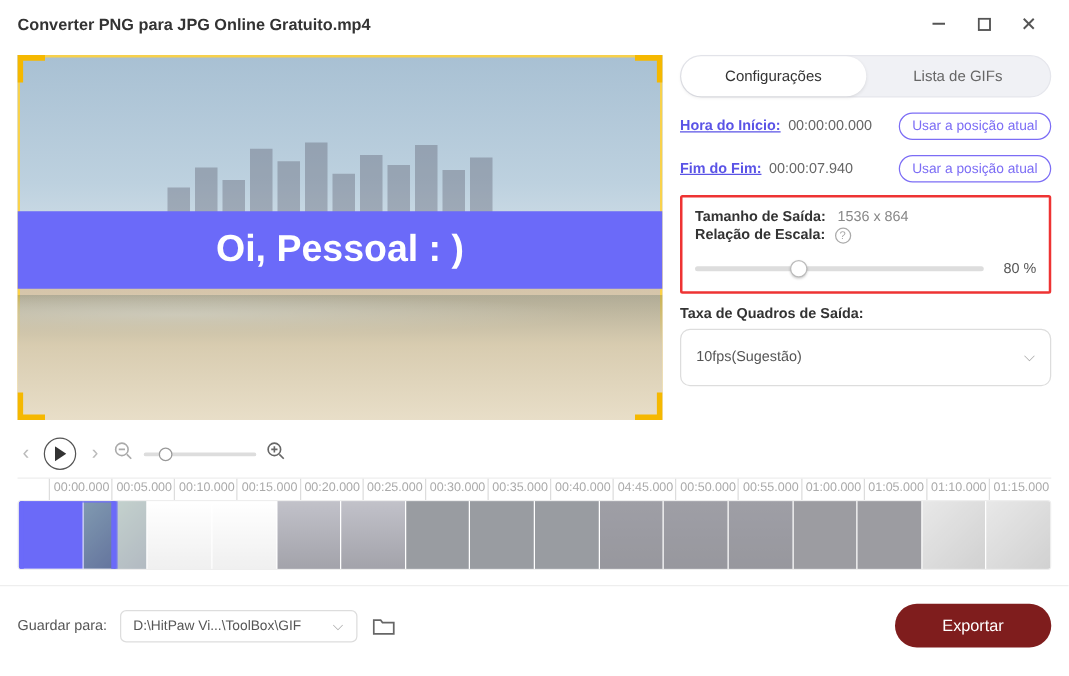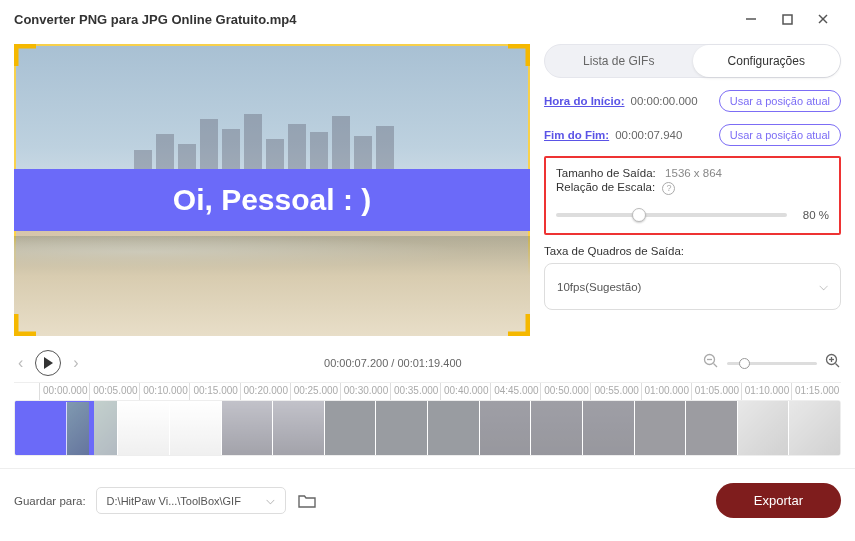--- a/index.html
+++ b/index.html
@@ -31,21 +31,21 @@
 .tab-group { display: flex; background: #f0f1f5; border-radius: 18px; height: 34px; border:1px solid #e5e6ec; }
 .tab { flex: 1; display: flex; align-items: center; justify-content: center; border-radius: 17px; cursor: pointer; font-size: 12px; color: #666; }
 .tab.active { background: #fff; color: #333; box-shadow: 0 1px 3px rgba(0,0,0,.1); }
 
 .row { display: flex; align-items: center; margin-top: 12px; gap: 6px; }
 .label-link { color: #5a53e6; font-weight: 600; text-decoration: underline; cursor: pointer; font-size: 11.5px; }
 .time-val { color: #666; font-size: 11.5px; }
 .btn-outline { margin-left: auto; border: 1px solid #7c6df5; color: #7c6df5; background: #fff; border-radius: 14px; padding: 4px 10px; font-size: 11px; cursor: pointer; }
 
 .red-box { border: 2px solid #e33; border-radius: 2px; padding: 8px 10px 12px; margin-top: 10px; }
-.label-bold { font-weight: 400; font-size: 11.5px; color: #333; }
+.label-bold { font-weight: 700; font-size: 11.5px; color: #333; }
 .val-gray { color: #888; margin-left: 6px; font-size: 11.5px; }
 .help-icon { display:inline-block; width:13px; height:13px; border:1px solid #aaa; border-radius:50%; font-size:9px; text-align:center; line-height:11px; color:#aaa; margin-left:4px; }
 
 .slider-row { display:flex; align-items:center; margin-top:14px; gap:10px; }
 .slider { flex:1; height:4px; background:#ddd; border-radius:2px; position:relative; cursor:pointer; }
 .slider-thumb { position:absolute; top:-5px; width:14px; height:14px; background:#fff; border:1px solid #bbb; border-radius:50%; box-shadow:0 1px 2px rgba(0,0,0,.2); }
 .slider-pct { font-size:11.5px; color:#555; min-width:32px; text-align:right; }
 
 .select-box { border:1px solid #ddd; border-radius:8px; padding:16px 12px; margin-top:6px; display:flex; align-items:center; cursor:pointer; font-size:11.5px; color:#555; }
 .select-box .chev { margin-left:auto; color:#aaa; }
@@ -140,22 +140,22 @@
             <path d="M2 2 L2 22 L22 22"></path>
           </svg></div>
       <div class="corner c-br"><svg viewBox="0 0 24 24">
             <path d="M22 2 L22 22 L2 22"></path>
           </svg></div>
     </div>
   </div>
 
   <div class="settings-pane">
     <div class="tab-group">
+      <div class="tab active">Configurações</div>
       <div class="tab">Lista de GIFs</div>
-      <div class="tab active">Configurações</div>
     </div>
 
     <div class="row">
       <span class="label-link">Hora do Início:</span>
       <span class="time-val">00:00:00.000</span>
       <button class="btn-outline">Usar a posição atual</button>
     </div>
 
     <div class="row">
       <span class="label-link">Fim do Fim:</span>
@@ -193,21 +193,20 @@
 
 <div class="timeline">
   <div class="play-row">
     <span class="nav-btn">‹</span>
     <div class="play-btn">
       <svg width="10" height="12">
           <path d="M1 0 L10 6 L1 12 Z" fill="#333"></path>
         </svg>
     </div>
     <span class="nav-btn">›</span>
-    <div class="time-center">00:00:07.200 / 00:01:19.400</div>
     <div class="zoom-ctrls">
       <span class="zoom-icon"><svg width="16" height="16" stroke="#aaa" fill="none" stroke-width="1.3">
             <circle cx="6.5" cy="6.5" r="5"></circle>
             <line x1="10.5" y1="10.5" x2="14" y2="14"></line>
             <line x1="4" y1="6.5" x2="9" y2="6.5"></line>
           </svg></span>
       <div class="zoom-slider">
           <div class="zoom-thumb"></div>
         </div>
       <span class="zoom-icon"><svg width="16" height="16" stroke="#666" fill="none" stroke-width="1.3">

